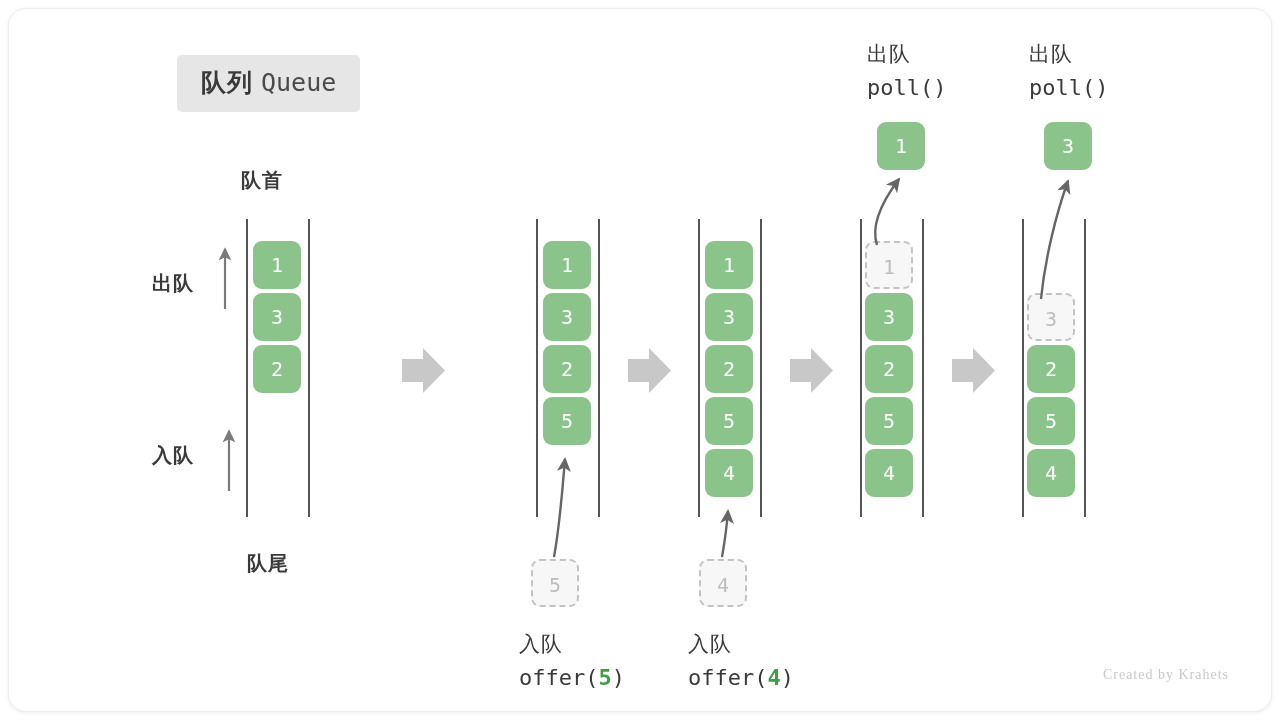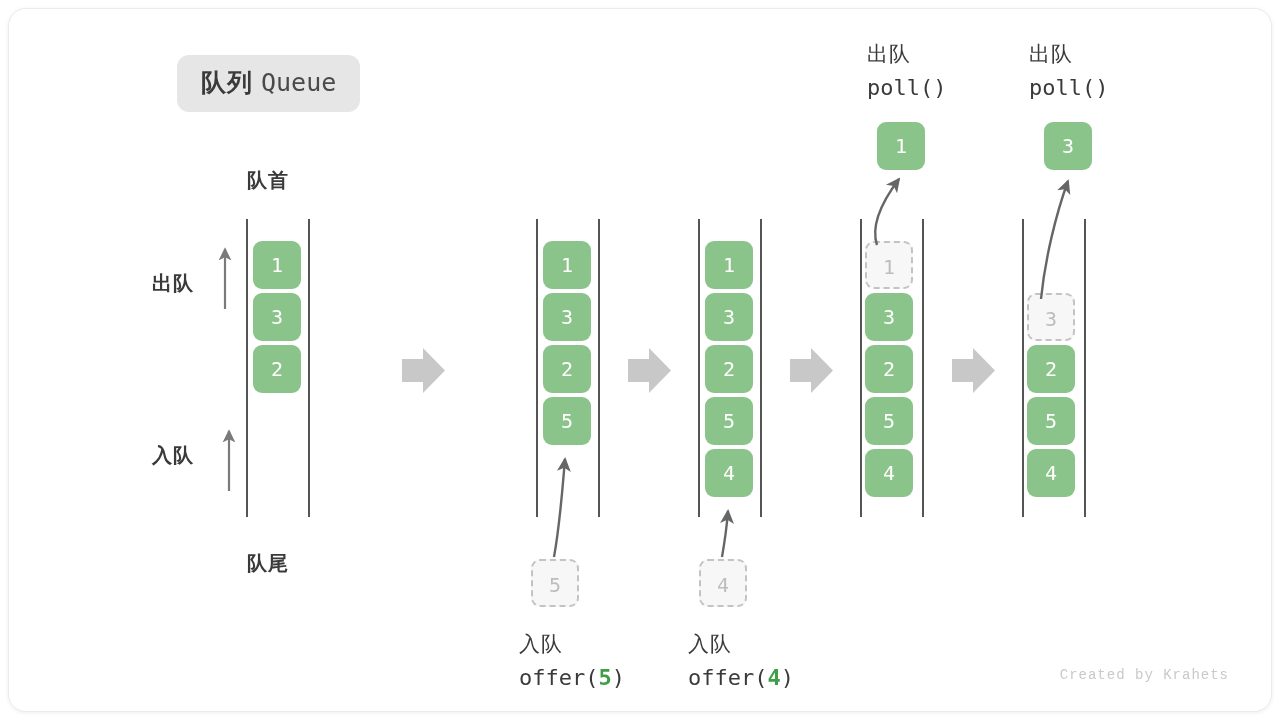--- a/index.html
+++ b/index.html
@@ -26,21 +26,21 @@
     box-shadow: 0 1px 4px rgba(0,0,0,0.07);
     box-sizing: border-box;
   }
 
   
   .title-badge {
     position: absolute;
     left: 168px;
     top: 46px;
     background: #e6e6e6;
-    border-radius: 12px;
+    border-radius: 5px;
     padding: 11px 24px 13px 24px;
     white-space: nowrap;
   }
   .title-cn {
     font-size: 25px;
     font-weight: bold;
     color: #3a3a3a;
     letter-spacing: 1px;
   }
   .title-en {
@@ -120,35 +120,35 @@
     pointer-events: none;
   }
 
   
   .watermark {
     position: absolute;
     right: 42px;
     bottom: 28px;
     font-size: 14px;
     color: #c9c9c9;
-    font-family: Liberation Mono, monospace;
+    font-family: Liberation Serif, serif;
     letter-spacing: 1px;
   }
 </style>
 </head>
 <body>
 
 <div id="page">
   <div class="card">
 
     <div class="title-badge">
       <span class="title-cn">队列</span><span class="title-en">Queue</span>
     </div>
 
-    <div class="lbl-bold-cn" style="left:238px; top:158px;">队首</div>
+    <div class="lbl-bold-cn" style="left:232px; top:158px;">队首</div>
     <div class="lbl-bold-cn" style="left:238px; top:541px;">队尾</div>
 
     <div class="lbl-bold-cn" style="left:143px; top:261px;">出队</div>
     <div class="lbl-bold-cn" style="left:143px; top:433px;">入队</div>
 
     <div class="col">
       <div class="rail" style="left:237px; top:210px; height:298px;"></div>
       <div class="rail" style="left:299px; top:210px; height:298px;"></div>
       <div class="cell filled" style="left:244px; top:232px;">1</div>
       <div class="cell filled" style="left:244px; top:284px;">3</div>

